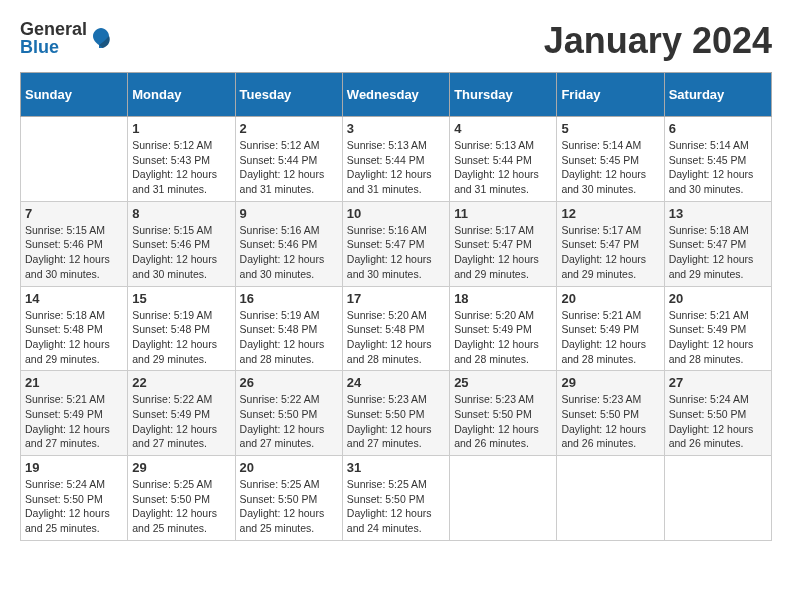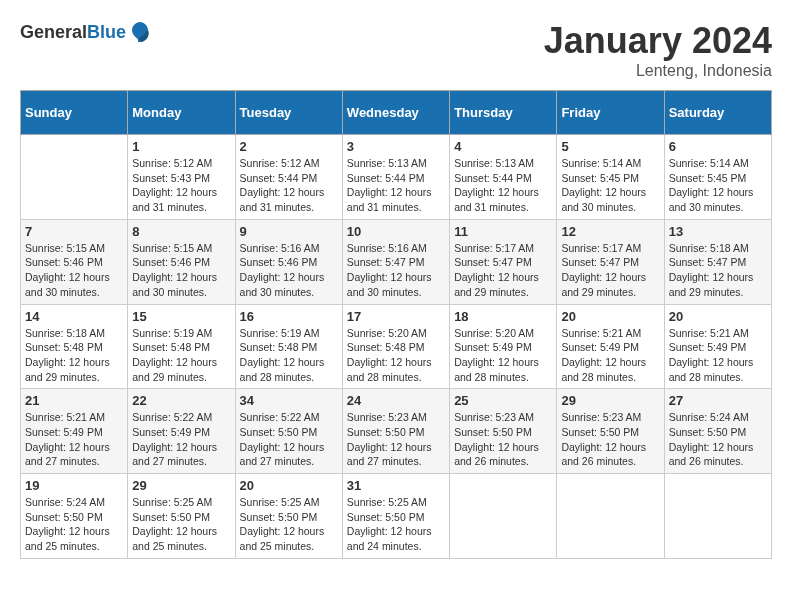--- a/index.html
+++ b/index.html
@@ -87,33 +87,32 @@
     .empty-cell {
       background: #fff !important;
     }
   </style>
 </head>
 <body>
 
 <div class="header-area">
   <div class="logo">
     <div style="display:flex;align-items:center;">
-      <span style="display:inline-flex;flex-direction:row;line-height:1;">
+      <span style="display:inline-flex;flex-direction:column;line-height:1;">
         <span class="logo-text-general">General</span>
         <span class="logo-text-blue">Blue</span>
       </span>
       <svg class="logo-icon" viewBox="0 0 24 24" xmlns="http://www.w3.org/2000/svg">
         <path d="M12 2 C8 2, 4 6, 4 10 C4 14, 7 17, 10 19 L10 22 L14 22 L14 19 C17 17, 20 14, 20 10 C20 6, 16 2, 12 2 Z" fill="#1a6faf"></path>
         <path d="M10 19 C10 19, 15 16, 20 10 C22 14, 20 20, 14 22 Z" fill="#1a5580"></path>
       </svg>
     </div>
   </div>
   <div class="title-area">
     <div class="month-title">January 2024</div>
-    <div class="location-title">Lenteng, Indonesia</div>
   </div>
 </div>
 
 <table class="calendar">
   <thead>
     <tr id="header-row">
     <th>Sunday</th>
         <th>Monday</th>
         <th>Tuesday</th>
         <th>Wednesday</th>
@@ -213,21 +212,21 @@
       <tr>
         <td>
           <span class="day-number">21</span>
           <div class="day-info">Sunrise: 5:21 AM<br>Sunset: 5:49 PM<br>Daylight: 12 hours<br>and 27 minutes.</div>
         </td>
         <td>
           <span class="day-number">22</span>
           <div class="day-info">Sunrise: 5:22 AM<br>Sunset: 5:49 PM<br>Daylight: 12 hours<br>and 27 minutes.</div>
         </td>
         <td>
-          <span class="day-number">34</span>
+          <span class="day-number">26</span>
           <div class="day-info">Sunrise: 5:22 AM<br>Sunset: 5:50 PM<br>Daylight: 12 hours<br>and 27 minutes.</div>
         </td>
         <td>
           <span class="day-number">24</span>
           <div class="day-info">Sunrise: 5:23 AM<br>Sunset: 5:50 PM<br>Daylight: 12 hours<br>and 27 minutes.</div>
         </td>
         <td>
           <span class="day-number">25</span>
           <div class="day-info">Sunrise: 5:23 AM<br>Sunset: 5:50 PM<br>Daylight: 12 hours<br>and 26 minutes.</div>
         </td>

